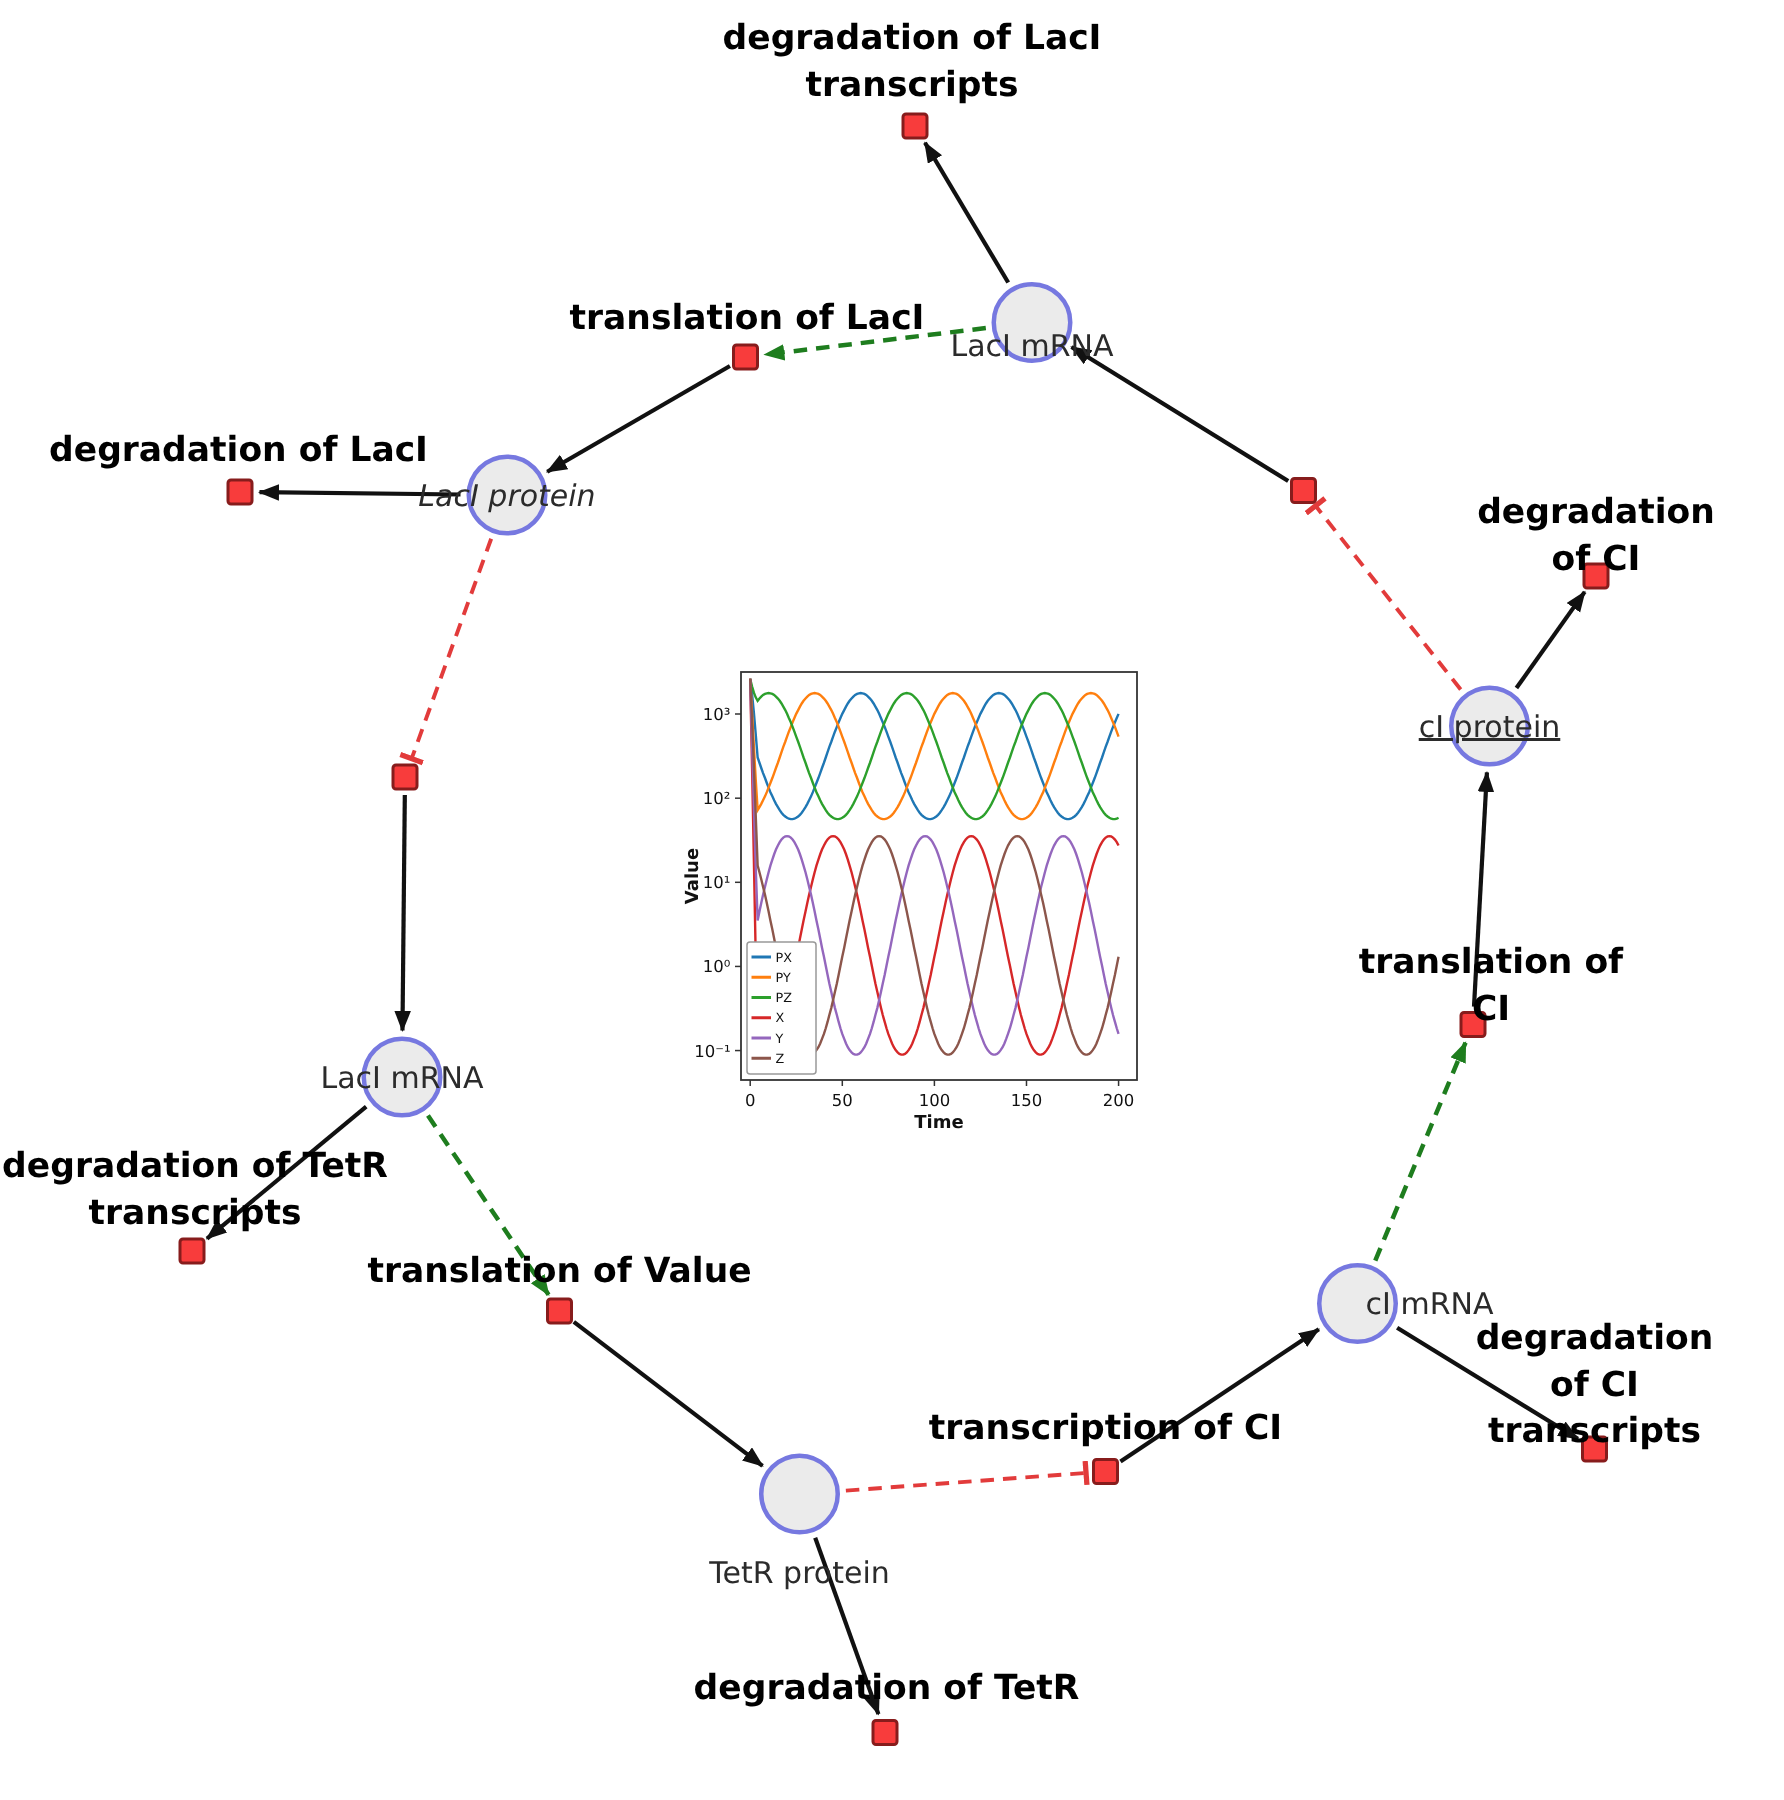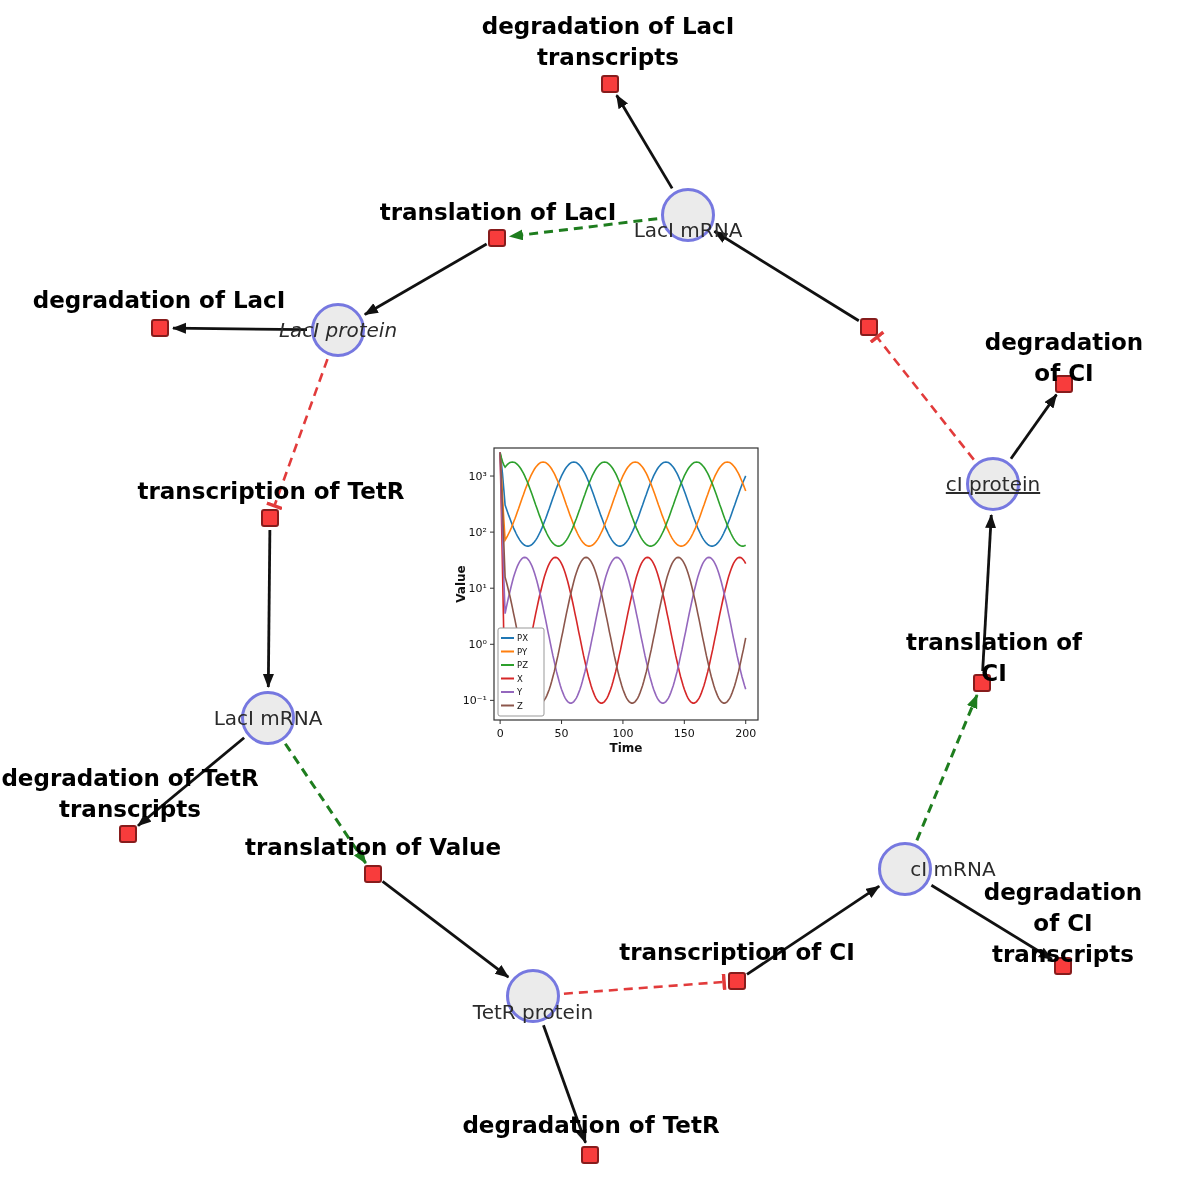--- a/index.html
+++ b/index.html
@@ -101,37 +101,36 @@
         <text x="65" y="270.5" font-size="8.5">Z</text>
       </svg>
   </div>
 <div class="species-node" style="left: 661px; top: 188px;"></div>
     <div class="species-label" style="left: 688px; top: 230px;">LacI mRNA</div>
     <div class="species-node" style="left: 311px; top: 303px;"></div>
     <div class="species-label" style="left: 338px; top: 330px; font-style: italic;">LacI protein</div>
     <div class="species-node" style="left: 241px; top: 691px;"></div>
     <div class="species-label" style="left: 268px; top: 718px;">LacI mRNA</div>
     <div class="species-node" style="left: 506px; top: 969px;"></div>
-    <div class="species-label" style="left: 533px; top: 1012px; text-align: center;">TetR protein</div>
+    <div class="species-label" style="left: 533px; top: 1048px; text-align: center;">TetR protein</div>
     <div class="species-node" style="left: 878px; top: 842px;"></div>
     <div class="species-label" style="left: 953px; top: 869px;">cI mRNA</div>
     <div class="species-node" style="left: 966px; top: 457px;"></div>
     <div class="species-label" style="left: 993px; top: 484px; text-decoration: underline;">cI protein</div>
     <div class="reaction-node" style="left: 601px; top: 75px;"></div>
     <div class="reaction-label" style="left: 608px; top: 42px;">degradation of LacI
 transcripts</div>
     <div class="reaction-node" style="left: 488px; top: 229px;"></div>
     <div class="reaction-label" style="left: 498px; top: 213px;">translation of LacI</div>
     <div class="reaction-node" style="left: 860px; top: 318px;"></div>
     <div class="reaction-node" style="left: 151px; top: 319px;"></div>
     <div class="reaction-label" style="left: 159px; top: 301px;">degradation of LacI</div>
     <div class="reaction-node" style="left: 1055px; top: 375px;"></div>
     <div class="reaction-label" style="left: 1064px; top: 358px;">degradation of CI</div>
     <div class="reaction-node" style="left: 261px; top: 509px;"></div>
-    <div class="reaction-label" style="left: 271px; top: 492px;">transcription of TetR</div>
     <div class="reaction-node" style="left: 973px; top: 674px;"></div>
     <div class="reaction-label" style="left: 982px; top: 658px; margin-left: 12px;">translation of CI</div>
     <div class="reaction-node" style="left: 119px; top: 825px;"></div>
     <div class="reaction-label" style="left: 130px; top: 794px;">degradation of TetR
 transcripts</div>
     <div class="reaction-node" style="left: 364px; top: 865px;"></div>
     <div class="reaction-label" style="left: 373px; top: 848px;">translation of Value</div>
     <div class="reaction-node" style="left: 1054px; top: 957px;"></div>
     <div class="reaction-label" style="left: 1063px; top: 924px;">degradation of CI
 transcripts</div>

